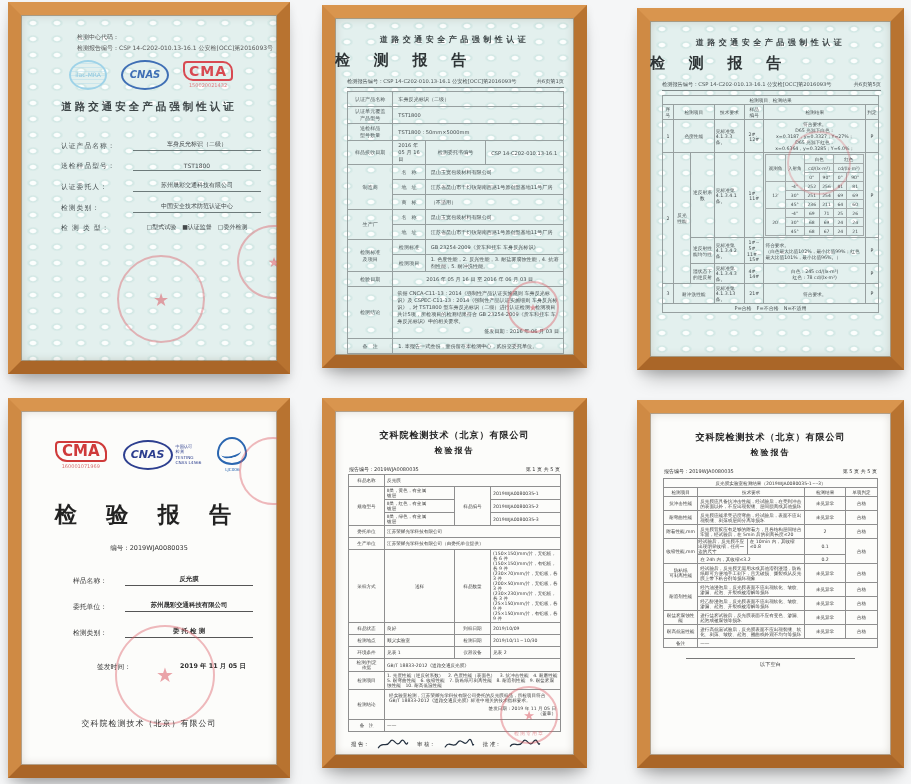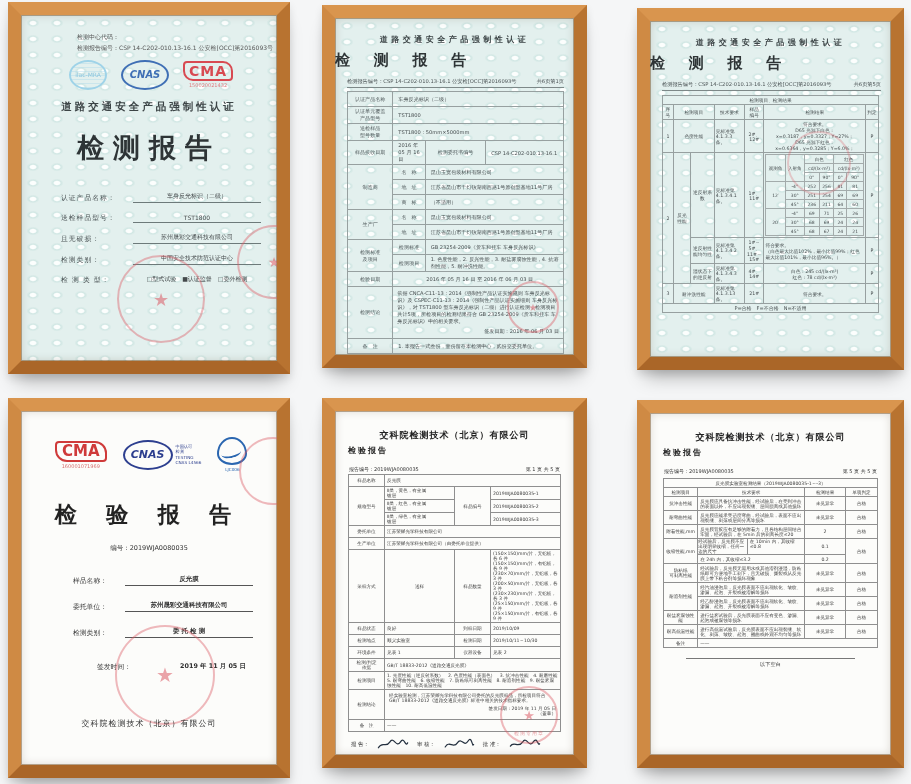--- a/index.html
+++ b/index.html
@@ -75,21 +75,21 @@
   .c4-swoosh .tag{font-size:4.2px;color:#2a66b0;margin-top:2px;}
   .c4-title{text-align:center;font-size:22px;font-weight:bold;letter-spacing:12px;margin-top:28px;color:#222;font-family:"Liberation Serif","DejaVu Serif",serif;}
   .c4-no{text-align:center;font-size:6.5px;margin-top:14px;color:#333;}
   .c4-fields{margin:22px 0 0 52px;}
   .c4-row{display:flex;align-items:flex-end;margin-bottom:15px;}
   .c4-lab{width:52px;font-size:6.8px;color:#3a3a3a;}
   .c4-val{width:128px;border-bottom:1px solid #555;font-size:6.4px;text-align:center;padding-bottom:1px;font-weight:bold;color:#2f2f2f;}
   .c4-footer{position:absolute;left:0;right:0;bottom:36px;text-align:center;font-size:8px;color:#2e2e2e;letter-spacing:1px;}
   
   .d2-org{text-align:center;font-size:9px;font-weight:bold;margin-top:18px;color:#222;letter-spacing:1px;}
-  .d2-sub{text-align:left;font-size:8px;font-weight:bold;margin-top:3px;color:#222;letter-spacing:2px;margin-left:13px;}
+  .d2-sub{text-align:center;font-size:8px;font-weight:bold;margin-top:3px;color:#222;letter-spacing:2px;}
   .d2-repline{display:flex;justify-content:space-between;margin:10px 14px 2px 14px;font-size:5px;color:#333;}
   .c5-tbl{width:calc(100% - 26px);margin:2px 13px 0 13px;font-size:4.6px;color:#3d3d3d;}
   .c5-tbl td{height:9px;}
   .c5-lab{text-align:center;color:#444;}
   .c5-sign{display:flex;align-items:center;gap:5px;margin:6px 14px 0 16px;font-size:5.4px;color:#333;}
   .c6-tbl{width:calc(100% - 26px);margin:4px 13px 0 13px;font-size:4.6px;color:#3d3d3d;}
   .c6-tbl td{padding:1.5px 2px;}
   .c6-blank{text-align:center;font-size:5.2px;margin-top:10px;color:#444;
     border-top:1px solid #777;width:70%;margin-left:15%;padding-top:2px;}
   .shrink-split{display:flex;gap:0;}
@@ -113,32 +113,31 @@
           </div>
         <div class="logo-cnas">
             <span>CNAS</span>
           </div>
         <div class="logo-cma">
           <span class="cma-t">CMA</span>
           <span class="cma-n">150020021432</span>
         </div>
       </div>
       <div class="c1-certline">道路交通安全产品强制性认证</div>
-      <div class="c1-title">检测报告</div>
       <div class="c1-fields">
         <div class="c1-row">
             <span class="c1-lab">认证产品名称：</span>
             <span class="c1-val">车身反光标识（二级）</span>
           </div>
         <div class="c1-row">
             <span class="c1-lab">送检样品型号：</span>
             <span class="c1-val">TST1800</span>
           </div>
         <div class="c1-row">
-            <span class="c1-lab">且无破损：</span>
+            <span class="c1-lab">认证委托人：</span>
             <span class="c1-val">苏州晟彩交通科技有限公司</span>
           </div>
         <div class="c1-row">
             <span class="c1-lab">检测类别：</span>
             <span class="c1-val">中国安全技术防范认证中心</span>
           </div>
         <div class="c1-row">
             <span class="c1-lab">检 测 类 型：</span>
             <span class="c1-val" style="border-bottom:none;">□型式试验　■认证监督　□委外检测</span>
           </div>

